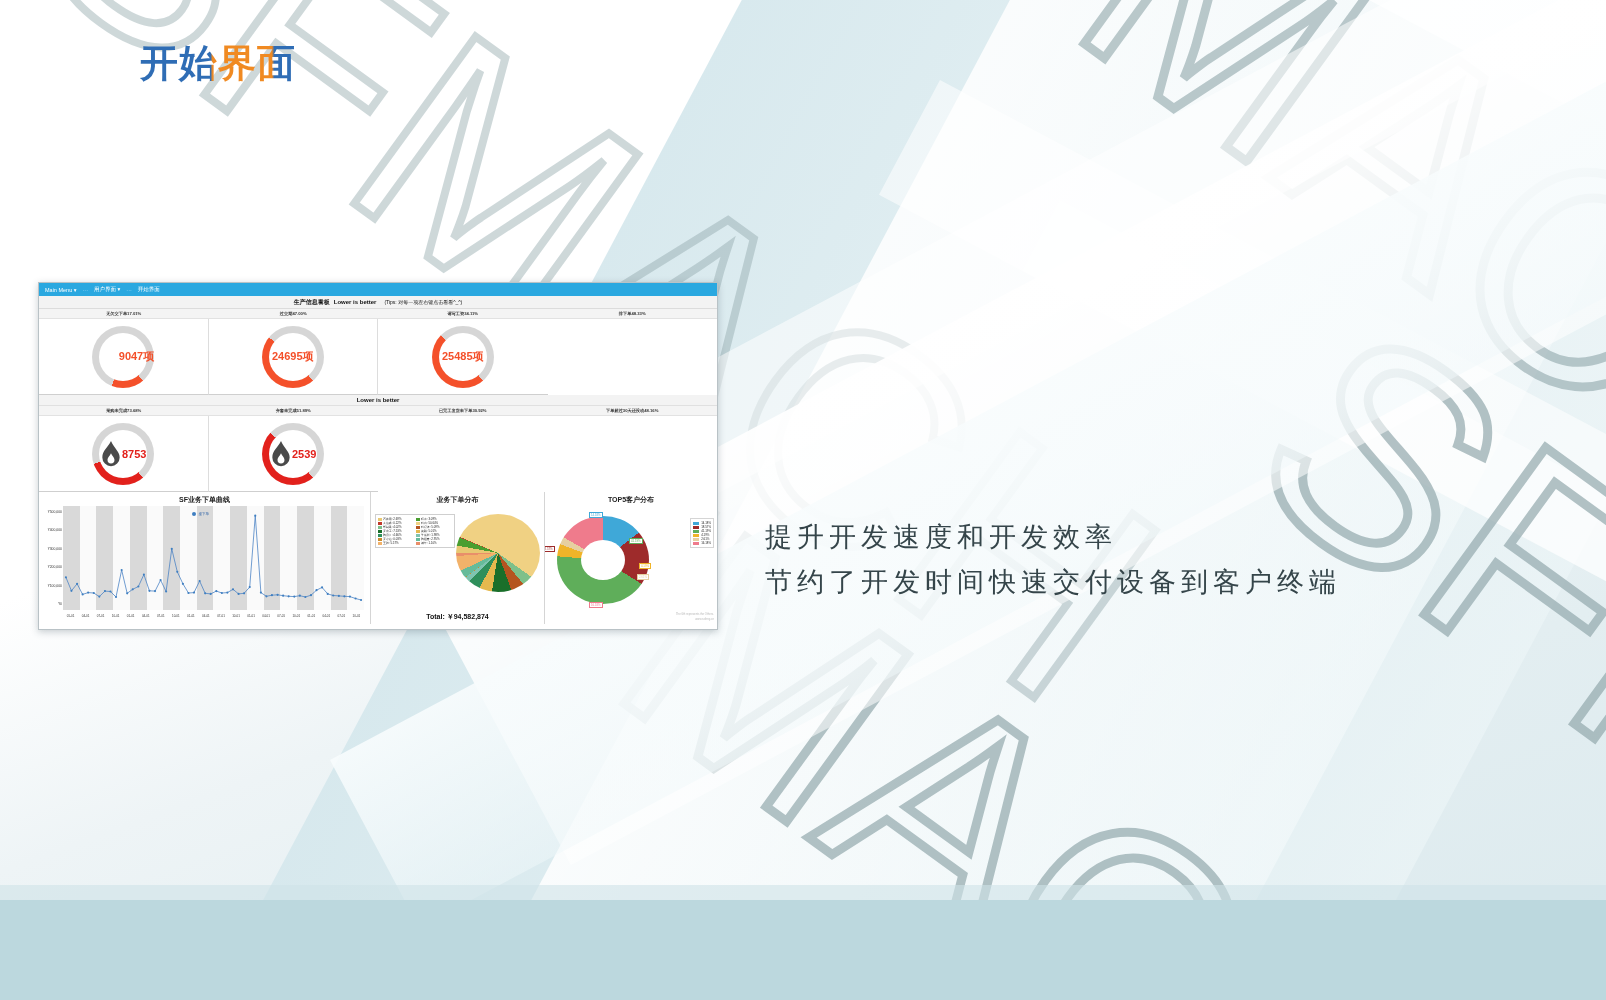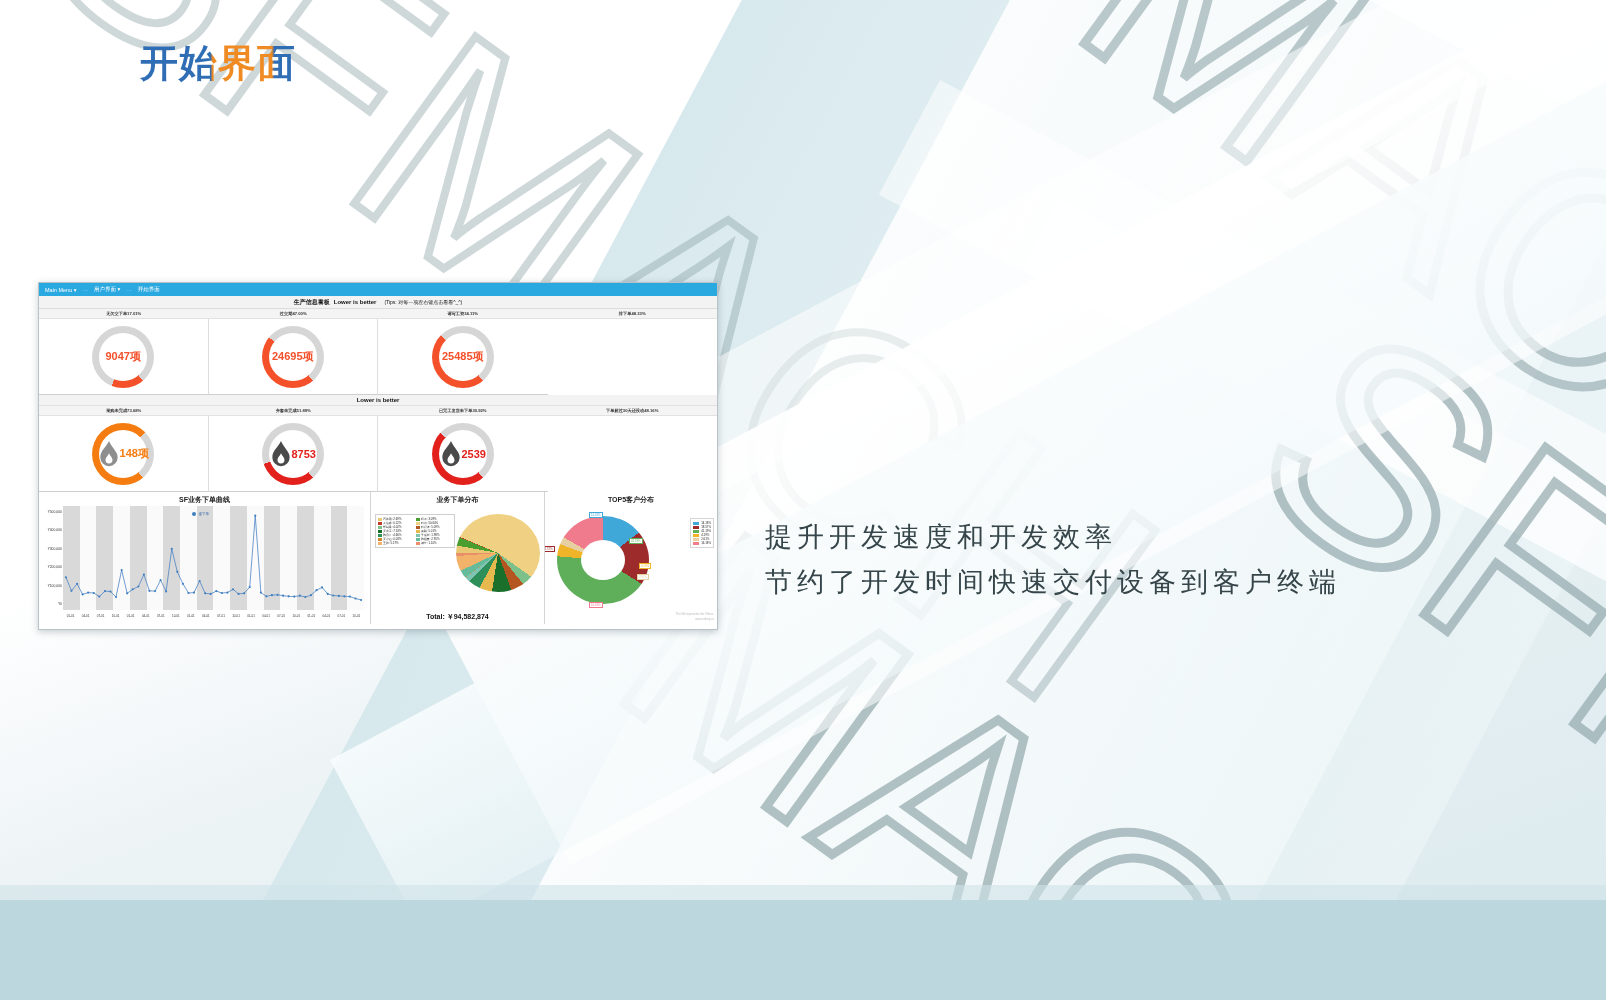--- a/index.html
+++ b/index.html
@@ -176,21 +176,21 @@
 
     <div class="kpi-labels">
       <div>无欠交下单17.01%</div>
       <div>过交期47.00%</div>
       <div>请写工资34.11%</div>
       <div>排下单48.33%</div>
     </div>
 
     <div class="kpi-row">
       <div class="kpi-cell">
-        <div class="ring" id="r1" style="background: conic-gradient(from 140deg, rgb(244, 80, 42) 0deg, rgb(244, 80, 42) 61.236deg, rgb(214, 214, 214) 61.236deg, rgb(214, 214, 214) 360deg);">
+        <div class="ring" id="r1" style="background: conic-gradient(from 140deg, rgb(244, 80, 42) 0deg, rgb(244, 80, 42) 61.236deg, rgb(214, 214, 214) 61.236deg, rgb(214, 214, 214) 360deg); justify-content: flex-end;">
           <div class="ring-inner"></div>
           <span class="val" id="r1v" style="color: rgb(244, 80, 42);">9047项</span>
         </div>
       </div>
       <div class="kpi-cell">
         <div class="ring" id="r2" style="background: conic-gradient(from 140deg, rgb(244, 80, 42) 0deg, rgb(244, 80, 42) 169.2deg, rgb(214, 214, 214) 169.2deg, rgb(214, 214, 214) 360deg); text-align: right;">
           <div class="ring-inner"></div>
           <span class="val" id="r2v" style="color: rgb(244, 80, 42);">24695项</span>
         </div>
       </div>
@@ -205,30 +205,20 @@
     <div class="subtitle-bar">Lower is better</div>
 
     <div class="kpi-labels">
       <div>采购未完成73.68%</div>
       <div>齐套未完成51.89%</div>
       <div>已完工发货未下单30.92%</div>
       <div>下单超过30天还没动48.16%</div>
     </div>
 
     <div class="kpi-row">
-      <div class="kpi-cell">
-        <div class="ring" id="r5" style="background: conic-gradient(from 140deg, rgb(245, 124, 16) 0deg, rgb(245, 124, 16) 265.248deg, rgb(214, 214, 214) 265.248deg, rgb(214, 214, 214) 360deg);">
-          <div class="ring-inner"></div>
-          <span class="flame" style="color: rgb(245, 124, 16); filter: grayscale(1); width: 22px; height: 26px; display: block;"><svg viewBox="0 0 24 30" width="22" height="26">
-                <path d="M12 0 C8 8 2 11 2 19 a10 10 0 0 0 20 0 C22 12 16 9 12 0 Z" fill="#f57c10"></path>
-                <path d="M12 14 C10 18 8 19 8 22 a4 4 0 0 0 8 0 C16 19 14 18 12 14 Z" fill="#fff"></path>
-              </svg></span>
-          <span class="val" id="r5v" style="color: rgb(245, 124, 16);">148项</span>
-        </div>
-      </div>
       <div class="kpi-cell">
         <div class="ring" id="r7" style="background: conic-gradient(from 140deg, rgb(226, 33, 28) 0deg, rgb(226, 33, 28) 111.312deg, rgb(214, 214, 214) 111.312deg, rgb(214, 214, 214) 360deg);">
           <div class="ring-inner"></div>
           <span class="flame" style="color: rgb(226, 33, 28); filter: grayscale(1); width: 22px; height: 26px; display: block;"><svg viewBox="0 0 24 30" width="22" height="26">
                 <path d="M12 0 C8 8 2 11 2 19 a10 10 0 0 0 20 0 C22 12 16 9 12 0 Z" fill="#e2211c"></path>
                 <path d="M12 14 C10 18 8 19 8 22 a4 4 0 0 0 8 0 C16 19 14 18 12 14 Z" fill="#fff"></path>
               </svg></span>
           <span class="val" id="r7v" style="color: rgb(226, 33, 28);">8753</span>
         </div>
       </div>

